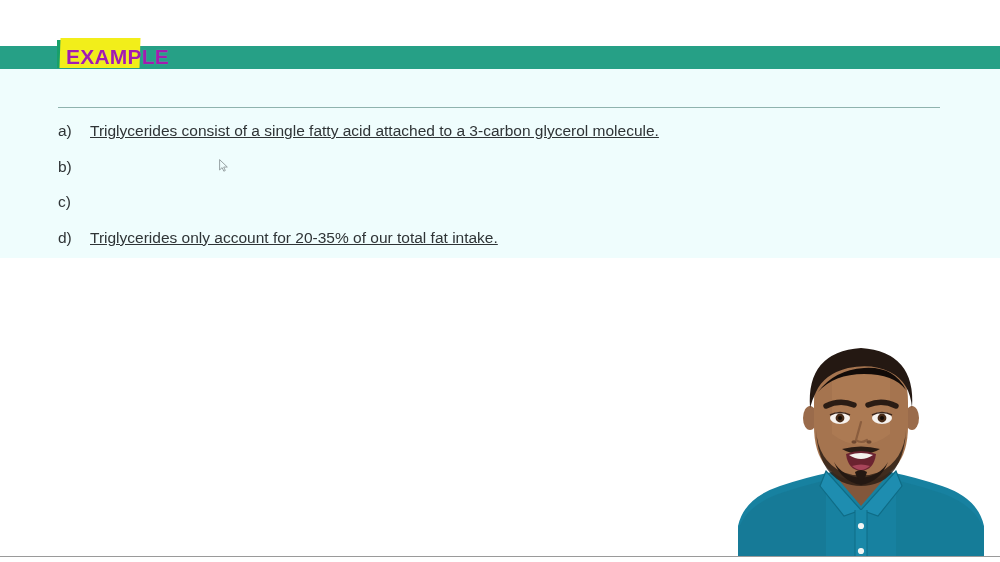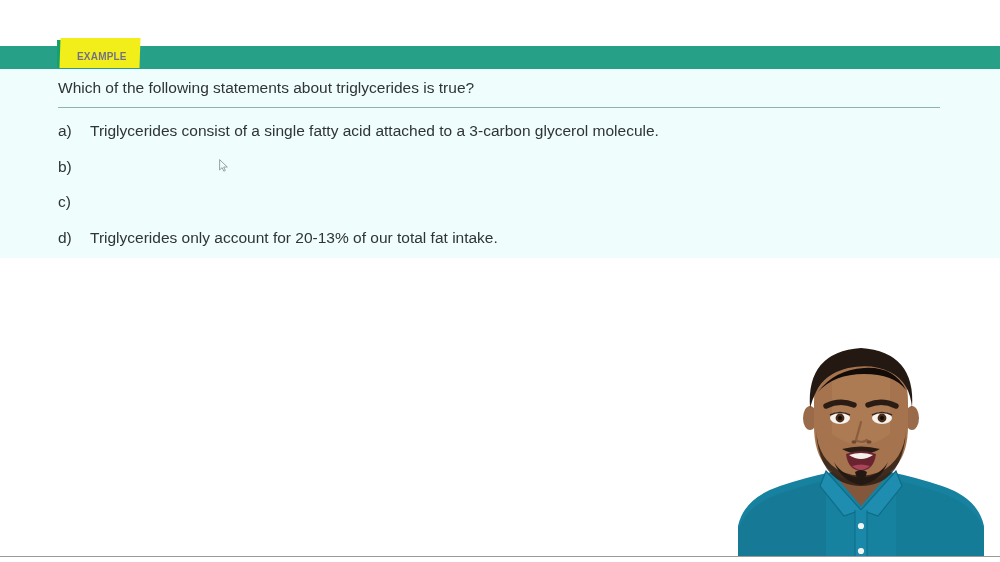--- a/index.html
+++ b/index.html
@@ -52,29 +52,29 @@
     left: 57px;
     top: 40px;
     width: 12px;
     height: 28px;
     background: #18a06a;
     transform: none;
     z-index: 3;
   }
   .example-label {
     position: absolute;
-    left: 77px;
+    left: 66px;
     top: 47px;
     z-index: 5;
     font-family: "Liberation Sans", sans-serif;
     font-weight: bold;
-    font-size: 10px;
+    font-size: 21px;
     letter-spacing: 0.2px;
     line-height: 20px;
-    color: #737373;
+    color: #a21caf;
     text-shadow: 0 0 1px rgba(255,255,255,0.35);
     white-space: nowrap;
   }
 
   
   .question-panel {
     position: absolute;
     left: 0; top: 69px;
     width: 1000px; height: 189px;
     background: #effdfd;
@@ -117,20 +117,21 @@
     flex: 0 0 32px;
     font-size: 15.5px;
     line-height: 22px;
     color: #2f3436;
   }
   .option-text {
     font-size: 15.5px;
     line-height: 22px;
     color: #2f3436;
     white-space: nowrap;
+    text-decoration: underline;
   }
 
   
   .cursor-artifact {
     position: absolute;
     left: 219px;
     top: 158px;
     width: 10px;
     height: 13px;
     z-index: 6;
@@ -180,42 +181,41 @@
 
   <div class="top-strip"></div>
 
   <div class="example-banner"></div>
   <div class="example-highlight tail"></div>
   <div class="example-highlight"></div>
   <div class="example-label">EXAMPLE</div>
 
   <div class="question-panel"></div>
 
-  <div class="question-text">Which of the following statements about triglycerides is true?</div>
 
   <div class="question-divider"></div>
 
   <div class="options">
 
     <div class="option-row">
       <span class="option-letter">a)</span>
       <span class="option-text">Triglycerides consist of a single fatty acid attached to a 3-carbon glycerol molecule.</span>
     </div>
 
     <div class="option-row">
       <span class="option-letter">b)</span>
     </div>
 
     <div class="option-row">
       <span class="option-letter">c)</span>
     </div>
 
     <div class="option-row">
       <span class="option-letter">d)</span>
-      <span class="option-text">Triglycerides only account for 20-13% of our total fat intake.</span>
+      <span class="option-text">Triglycerides only account for 20-35% of our total fat intake.</span>
     </div>
 
   </div>
 
   <div class="cursor-artifact">
     <svg width="10" height="13" viewBox="0 0 10 13">
       <path d="M0.6 0.6 L0.6 11.0 L3.1 8.6 L4.8 12.2 L6.3 11.5 L4.7 8.1 L8.3 8.0 Z" fill="none" stroke="#3d4447" stroke-width="0.9"></path>
     </svg>
   </div>
 

